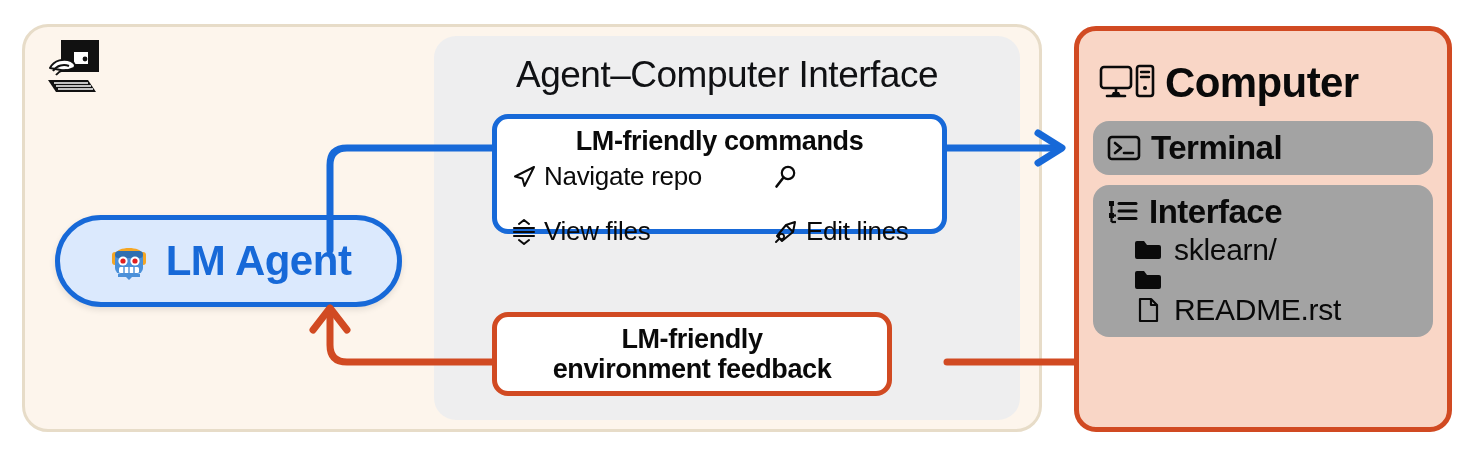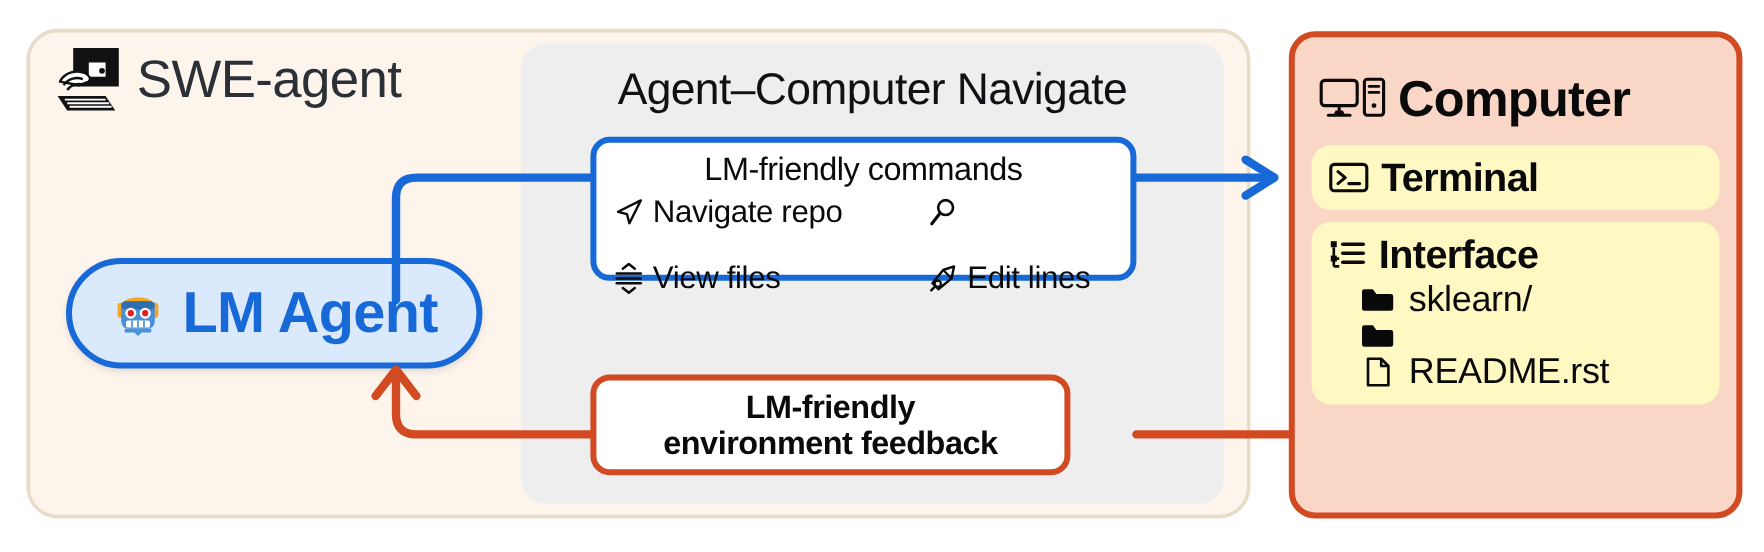--- a/index.html
+++ b/index.html
@@ -86,21 +86,21 @@
     border: 5px solid #1769d8;
     border-radius: 46px;
     box-sizing: border-box;
     display: flex;
     align-items: center;
     justify-content: center;
     gap: 14px;
     box-shadow: 0 3px 6px rgba(0,0,0,0.10);
   }
   .lm-agent .label {
-    font-size: 48px;
+    font-size: 42px;
     font-weight: 700;
     color: #1769d8;
     letter-spacing: -0.5px;
     white-space: nowrap;
   }
 
   
   .cmd-box {
     position: absolute;
     left: 492px;
@@ -109,21 +109,21 @@
     height: 120px;
     background: #ffffff;
     border: 5px solid #1769d8;
     border-radius: 16px;
     box-sizing: border-box;
     padding: 6px 14px 0 14px;
   }
   .cmd-title {
     text-align: center;
     font-size: 27px;
-    font-weight: 400;
+    font-weight: 700;
     color: #0a0a0a;
     letter-spacing: -0.4px;
     white-space: nowrap;
     margin-top: 1px;
   }
   .cmd-grid {
     display: grid;
     grid-template-columns: 238px 1fr;
     row-gap: 2px;
     margin-top: 4px;
@@ -185,21 +185,21 @@
     height: 56px;
   }
   .computer-head .label {
     font-size: 42px;
     font-weight: 700;
     color: #0a0a0a;
     letter-spacing: -0.6px;
     white-space: nowrap;
   }
   .sub-card {
-    background: #fef9c3;
+    background: #a3a3a3;
     border-radius: 16px;
     margin-top: 10px;
     padding: 8px 14px;
   }
   .sub-head {
     display: flex;
     align-items: center;
     gap: 10px;
   }
   .sub-head .label {
@@ -260,25 +260,24 @@
         <path d="M9 33 C13 27, 20 26, 25 28" fill="none" stroke="#111111" stroke-width="2"></path>
         <path d="M12 37 C16 32, 22 31, 26 33" fill="none" stroke="#111111" stroke-width="2"></path>
         <polygon points="4,42 44,42 52,54 12,54" fill="#111111"></polygon>
         <g stroke="#ffffff" stroke-width="1.6">
           <line x1="10" y1="45" x2="44" y2="45"></line>
           <line x1="12" y1="48" x2="47" y2="48"></line>
           <line x1="14" y1="51" x2="49" y2="51"></line>
         </g>
       </svg>
     </span>
-    <span class="label">SWE-agent</span>
   </div>
 
   <div class="aci-panel">
-    <div class="aci-title">Agent–Computer Navigate</div>
+    <div class="aci-title">Agent–Computer Interface</div>
   </div>
 
   <div class="lm-agent">
     <span class="icon">
       <svg width="46" height="46" viewBox="0 0 46 46">
         <rect x="6" y="14" width="6" height="13" rx="3" fill="#f5a623"></rect>
         <rect x="34" y="14" width="6" height="13" rx="3" fill="#f5a623"></rect>
         <path d="M10 16 C10 8, 36 8, 36 16 Z" fill="#f5a623"></path>
         <rect x="9" y="13" width="28" height="23" rx="6" fill="#4a90d9"></rect>
         <rect x="9" y="13" width="28" height="7" rx="3.5" fill="#2f6fb0"></rect>

